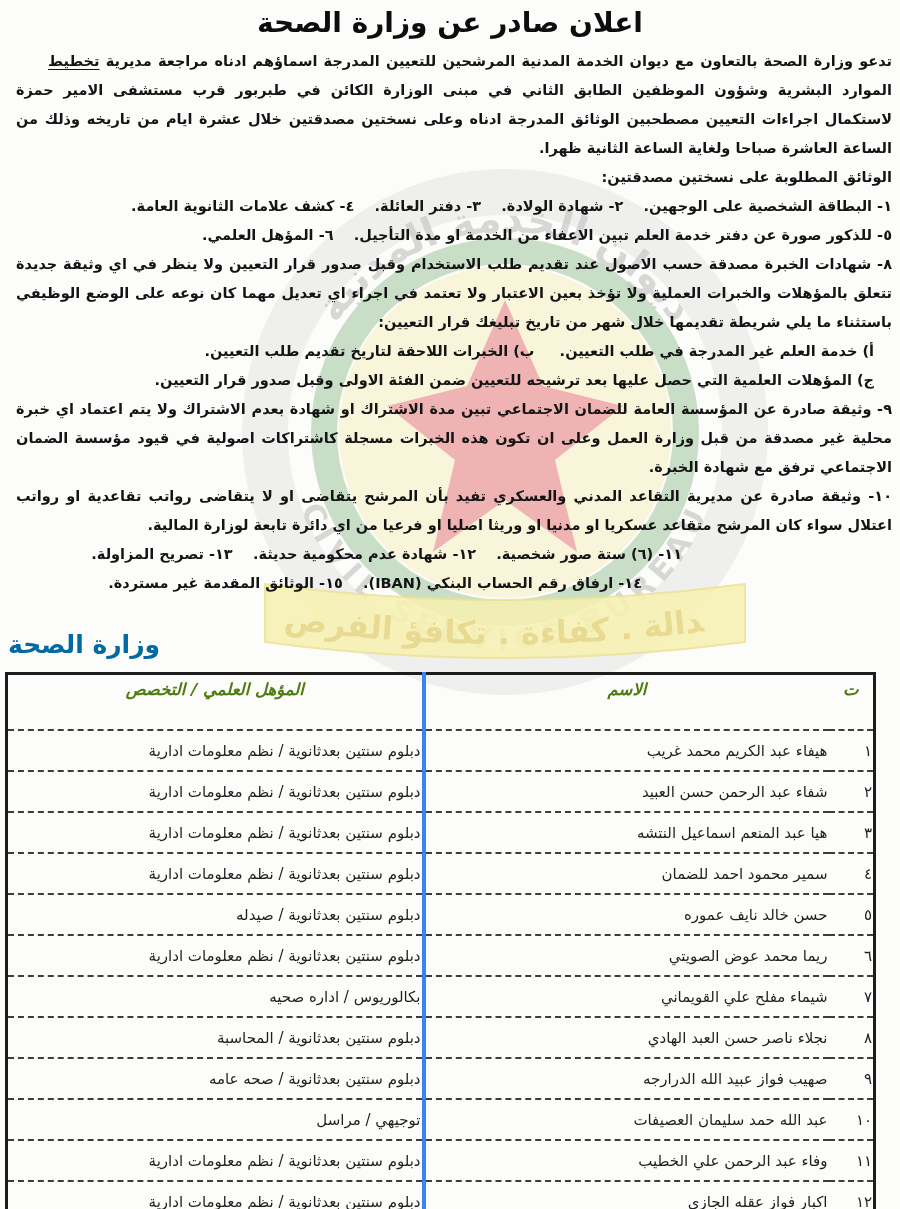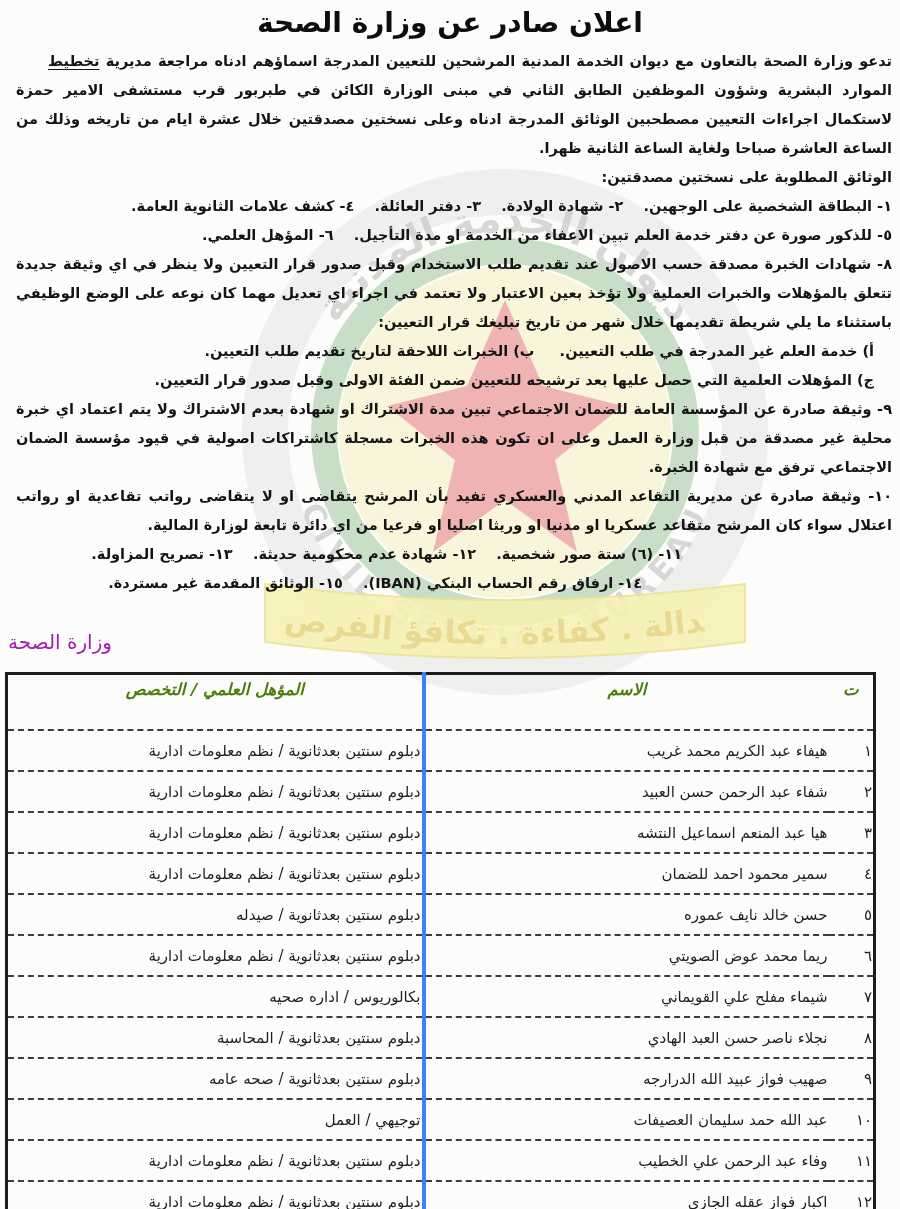--- a/index.html
+++ b/index.html
@@ -31,21 +31,21 @@
     color:#141414;
   }
   .para{text-align:justify;text-align-last:right;}
   .line{text-align:right;white-space:nowrap;}
   .sub{padding-right:18px;}
   .indent1{padding-right:210px;}
   .indent2{padding-right:250px;}
   .u{text-decoration:underline;text-underline-offset:3px;margin-left:32px;}
   .ministry{
     position:absolute;top:630px;left:8px;
-    font-size:20px;font-weight:normal;color:#a21caf;
+    font-size:25px;font-weight:bold;color:#0369a1;
     direction:rtl;
   }
   
   table.cand{
     position:absolute;top:672px;right:24px;
     width:868px;border-collapse:collapse;table-layout:fixed;
     background:transparent;
     border:3px solid #1c1c1c;
     direction:rtl;
     z-index:1;
@@ -185,21 +185,21 @@
 
   <tr>
     <td>٩</td>
     <td class="v-idx">صهيب فواز عبيد الله الدرارجه</td>
     <td class="v-name">دبلوم سنتين بعدثانوية / صحه عامه</td>
   </tr>
 
   <tr>
     <td>١٠</td>
     <td class="v-idx">عبد الله حمد سليمان العصيفات</td>
-    <td class="v-name">توجيهي / العمل</td>
+    <td class="v-name">توجيهي / مراسل</td>
   </tr>
 
   <tr>
     <td>١١</td>
     <td class="v-idx">وفاء عبد الرحمن علي الخطيب</td>
     <td class="v-name">دبلوم سنتين بعدثانوية / نظم معلومات ادارية</td>
   </tr>
 
   <tr>
     <td>١٢</td>

